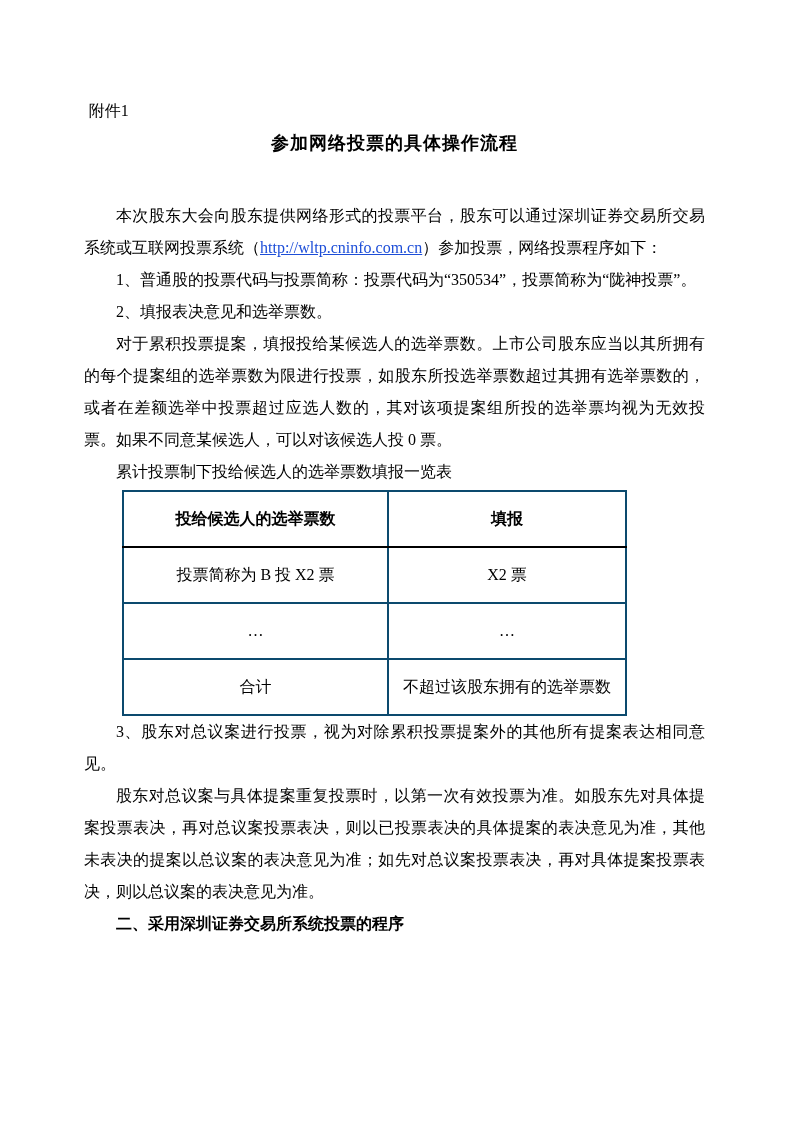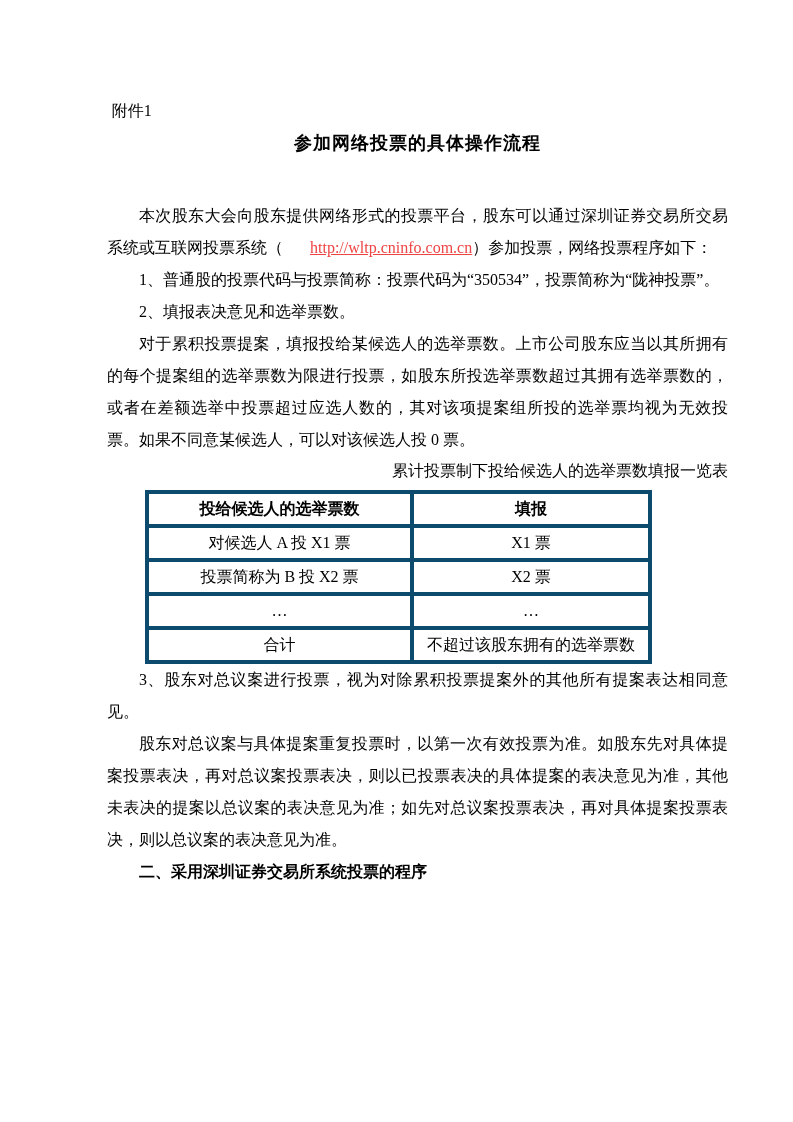--- a/index.html
+++ b/index.html
@@ -12,21 +12,21 @@
     width: 793px;
     height: 1122px;
     background: #ffffff;
     overflow: hidden;
     font-family: "Liberation Serif", "DejaVu Serif", serif;
     color: #000000;
   }
   .content {
     position: absolute;
     top: 95px;
-    left: 107px;
+    left: 84px;
     width: 621px;
     font-size: 16px;
     line-height: 32px;
     text-align: justify;
   }
   .attachment-label {
     text-indent: 0.3em;
     line-height: 32px;
   }
   .doc-title {
@@ -42,45 +42,43 @@
     text-indent: 2em;
     line-height: 32px;
   }
   p.section-heading {
     margin: 0;
     text-indent: 2em;
     font-weight: bold;
     line-height: 32px;
   }
   a.doc-link {
-    color: #ef4444;
+    color: #1d4ed8;
     text-decoration: underline;
-    margin-left: 27px;
   }
   .table-caption {
-    text-align: right;
+    text-align: left;
     line-height: 30px;
     margin: 0;
     text-indent: 0;
-    font-family: Liberation Mono, monospace;
   }
   table.vote-table {
     border-collapse: collapse;
     margin: 2px 0 0 38px;
     width: 503px;
     table-layout: fixed;
   }
   table.vote-table th,
   table.vote-table td {
-    border: 4px solid #0c4a6e;
+    border: 2px solid #0c4a6e;
     text-align: center;
     font-size: 16px;
     line-height: 20px;
     height: 30px;
-    padding: 0 4px;
+    padding: 12px 4px;
     text-indent: 0;
   }
   table.vote-table {
     border: 2px solid #000000;
   }
   table.vote-table th {
     font-weight: bold;
     border-bottom: 2px solid #000000;
   }
   table.vote-table col.col-votes { width: 265px; }
@@ -114,24 +112,20 @@
         <col class="col-fill">
       </colgroup>
       <thead>
         <tr>
           <th>投给候选人的选举票数</th>
           <th>填报</th>
         </tr>
       </thead>
       <tbody>
         <tr>
-          <td>对候选人 A 投 X1 票</td>
-          <td>X1 票</td>
-        </tr>
-        <tr>
           <td>投票简称为 B 投 X2 票</td>
           <td>X2 票</td>
         </tr>
         <tr>
           <td>…</td>
           <td>…</td>
         </tr>
         <tr>
           <td>合计</td>
           <td>不超过该股东拥有的选举票数</td>

